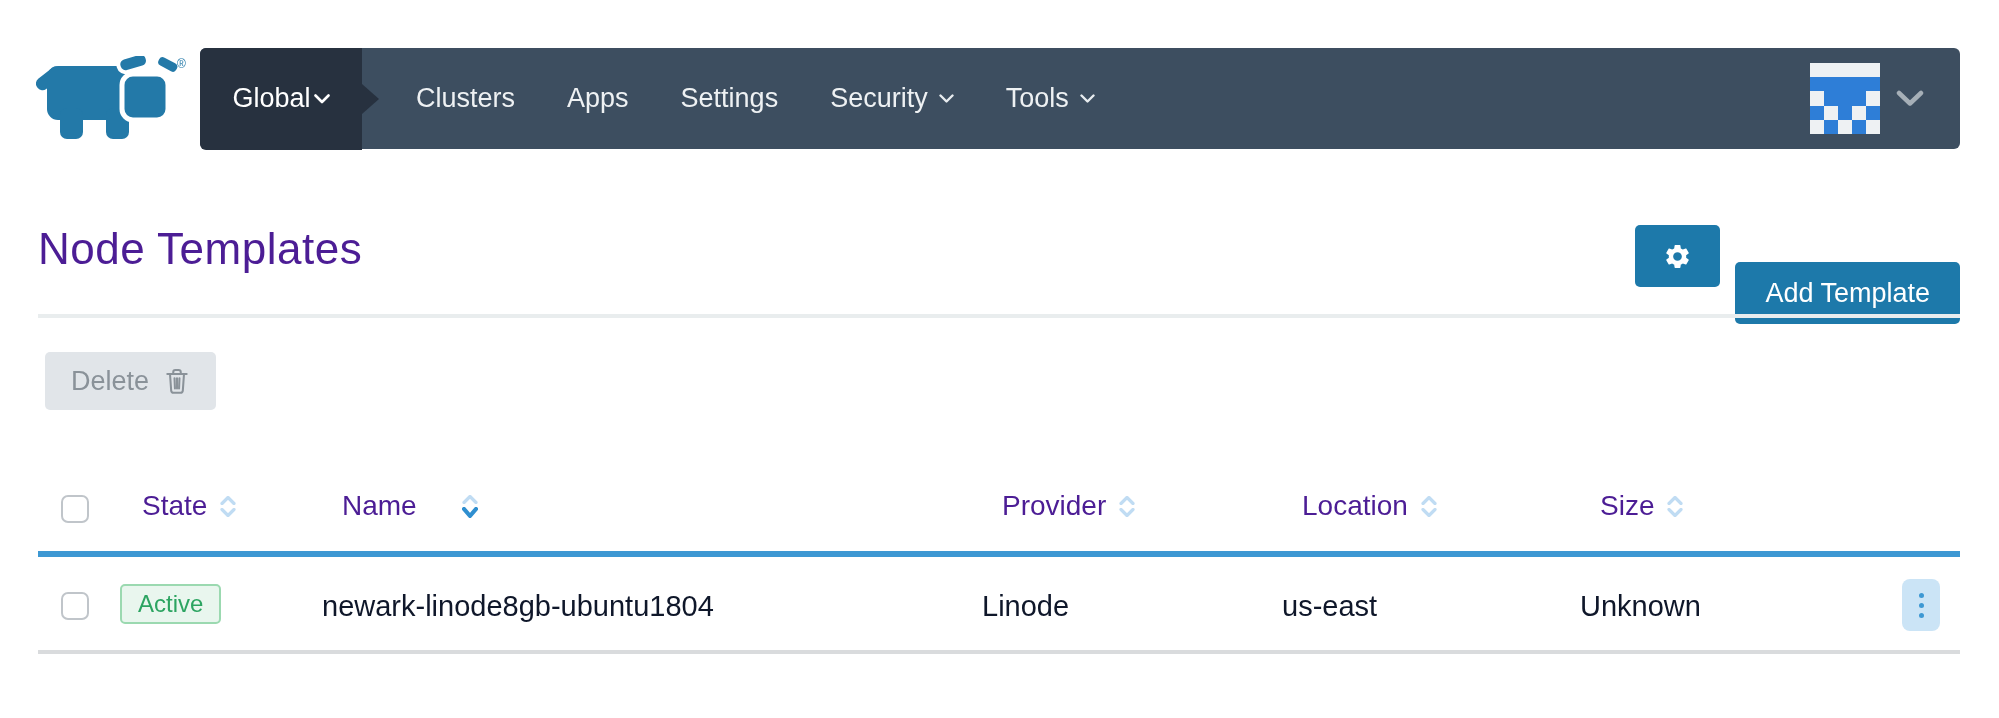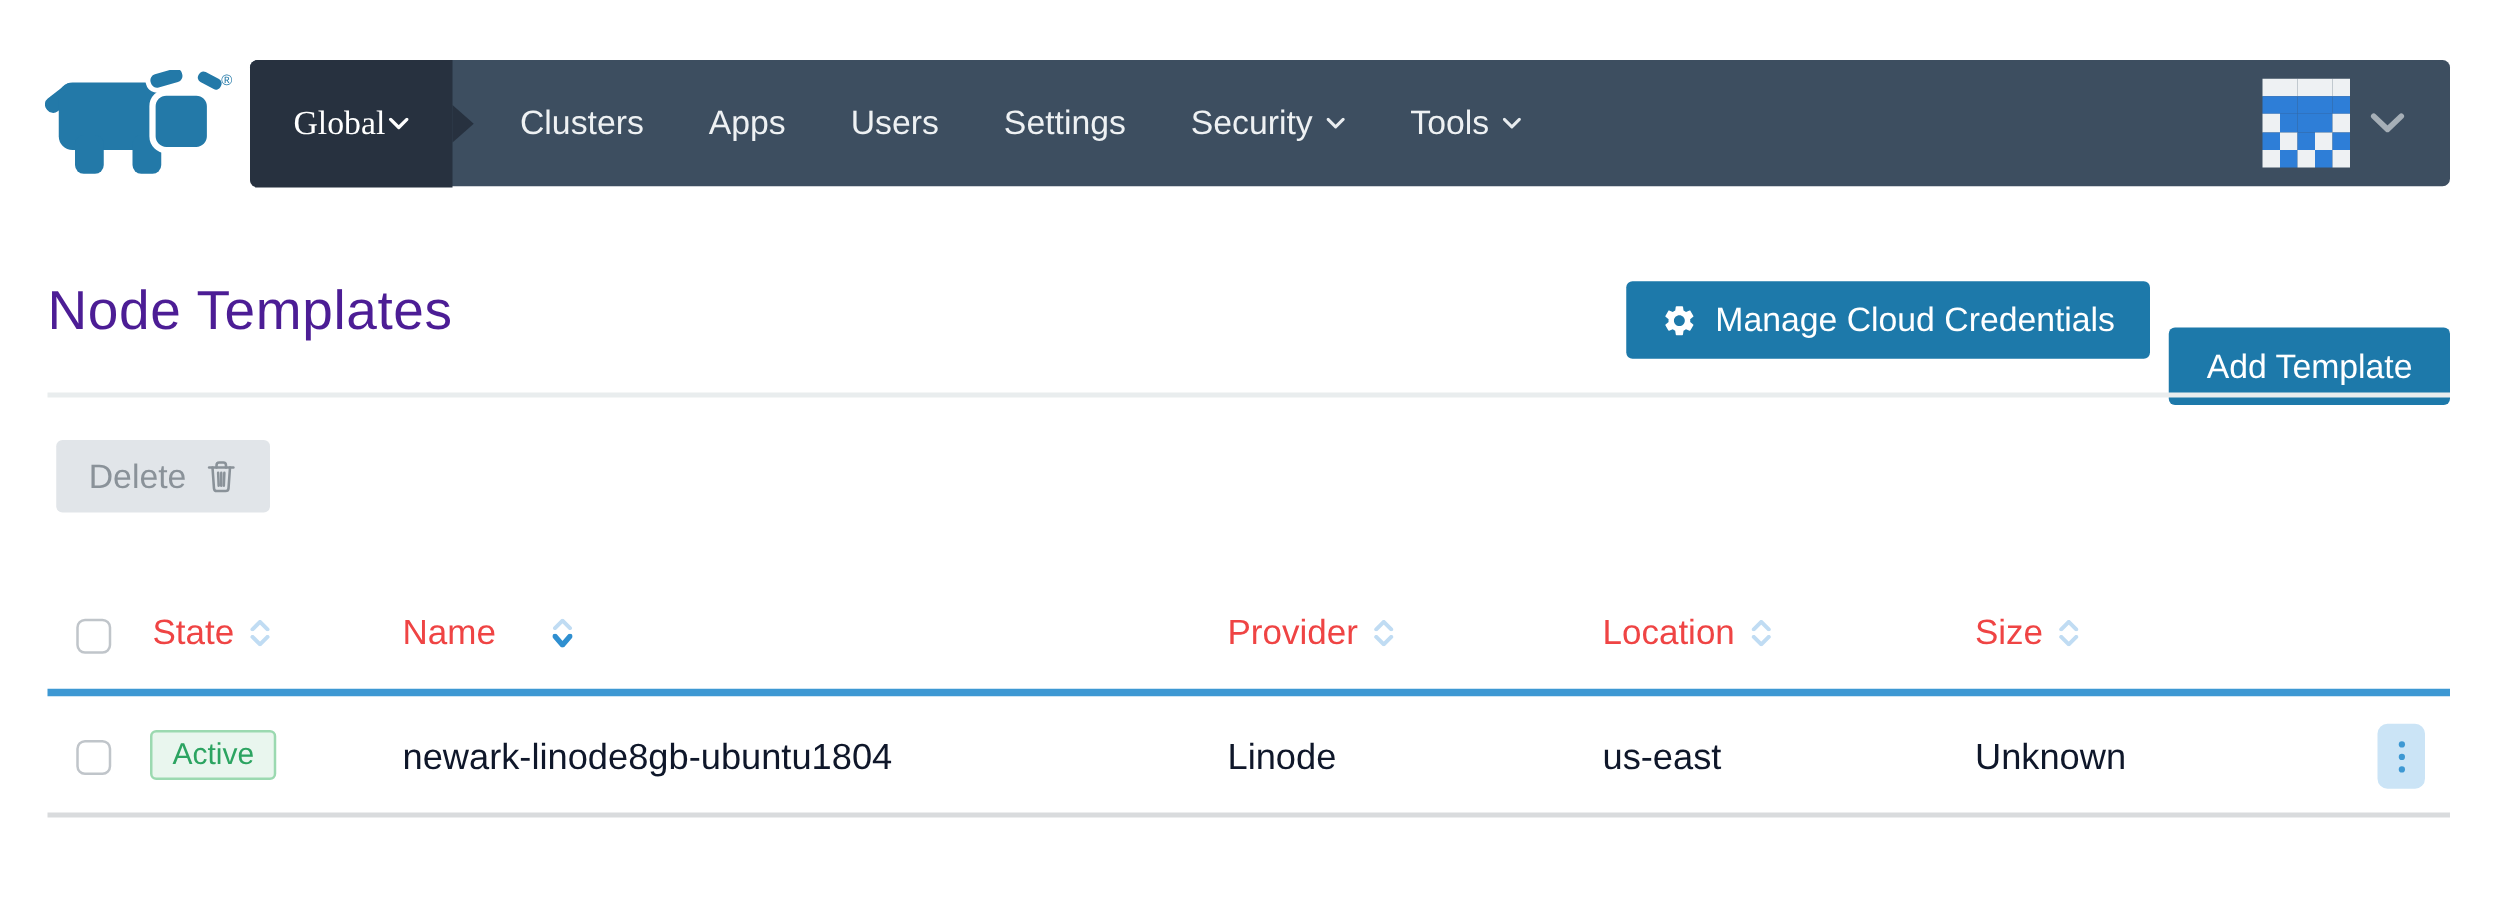--- a/index.html
+++ b/index.html
@@ -5,21 +5,21 @@
   * { margin:0; padding:0; box-sizing:border-box; }
   body { background:#fff; font-family:"Liberation Sans","DejaVu Sans",sans-serif; }
   .screen { position:relative; width:1999px; height:718px; background:#fff; overflow:hidden; }
 
   
   .logo-wrap { position:absolute; left:36px; top:56px; width:150px; height:84px; cursor:pointer; }
   .navbar { position:absolute; left:200px; top:48px; width:1760px; height:101px;
             background:#3d4e60; border-radius:6px; display:flex; align-items:center; }
   .nav-global { position:relative; width:162px; height:102px; background:#27313f;
                 border-radius:6px 0 0 6px; display:flex; align-items:center; justify-content:center;
-                gap:3px; color:#fff; font-size:27px; cursor:pointer;font-family:Liberation Serif, serif; }
+                gap:3px; color:#fff; font-size:27px; cursor:pointer; }
   .nav-global .arrow { position:absolute; right:-17px; top:50%; transform:translateY(-50%);
                 width:0; height:0; border-top:15px solid transparent; border-bottom:15px solid transparent;
                 border-left:17px solid #27313f; }
   .nav-items { display:flex; align-items:center; margin-left:28px; }
   .nav-item { display:flex; align-items:center; gap:11px; color:#eef1f3; font-size:27px;
               padding:0 26px; height:101px; cursor:pointer;justify-content:flex-end; }
   .nav-right { margin-left:auto; display:flex; align-items:center; gap:16px; margin-right:36px; cursor:pointer; }
   .avatar { width:70px; height:72px; display:grid; grid-template-columns:repeat(5,1fr);
             grid-template-rows:repeat(5,1fr); }
 
@@ -35,21 +35,21 @@
 
   
   .btn-delete { position:absolute; left:45px; top:352px; height:58px; padding:0 26px;
                 background:#e1e5e9; color:#8a9299; border:none; border-radius:5px;
                 font-size:27px; font-family:inherit; display:flex; align-items:center; gap:15px; }
 
   
   .checkbox { position:absolute; width:28px; height:28px; background:#fff;
               border:2px solid #c0c5ca; border-radius:7px; cursor:pointer; }
   .col-header { position:absolute; top:490px; display:flex; align-items:center; gap:13px;
-                font-size:28px; color:#ef4444; cursor:pointer; }
+                font-size:28px; color:#4c1d95; cursor:pointer;margin-left:20px; }
   .sort { display:flex; flex-direction:column; gap:3px; }
   .blue-rule { position:absolute; left:38px; top:551px; width:1922px; height:6px; background:#3d98d3; }
   .cell { position:absolute; top:590px; font-size:29px; color:#0f172a; }
   .badge-active { position:absolute; left:120px; top:584px; height:40px; padding:0 16px;
                   display:flex; align-items:center; background:#e9f6ee;
                   border:2px solid #9bd9b0; border-radius:5px; color:#2ca461; font-size:24px; }
   .row-menu { position:absolute; left:1902px; top:579px; width:38px; height:52px;
               background:#cbe4f6; border:none; border-radius:8px; display:flex; flex-direction:column;
               align-items:center; justify-content:center; gap:5px; cursor:pointer; }
   .row-menu i { width:5px; height:5px; border-radius:50%; background:#3d98d3; }
@@ -85,23 +85,20 @@
     </div>
 
     <div class="nav-items">
       <div class="nav-item">
         <span>Clusters</span>
       </div>
       <div class="nav-item">
         <span>Apps</span>
       </div>
       <div class="nav-item">
-        <span>Users</span>
-      </div>
-      <div class="nav-item">
         <span>Settings</span>
       </div>
       <div class="nav-item">
         <span>Security</span>
         <svg width="15" height="10" viewBox="0 0 15 10">
           <polyline points="1.5,1.5 7.5,7.5 13.5,1.5" fill="none" stroke="#e8ecef" stroke-width="2.4" stroke-linecap="round" stroke-linejoin="round"></polyline>
         </svg>
       </div>
       <div class="nav-item">
         <span>Tools</span>
@@ -144,21 +141,20 @@
       </svg>
     </div>
   </nav>
 
   <h1 class="page-title">Node Templates</h1>
 
   <button class="btn-primary btn-manage">
     <svg width="29" height="29" viewBox="0 0 24 24">
       <path fill="#ffffff" d="M19.14,12.94c0.04-0.3,0.06-0.61,0.06-0.94c0-0.32-0.02-0.64-0.07-0.94l2.03-1.58 c0.18-0.14,0.23-0.41,0.12-0.61l-1.92-3.32c-0.12-0.22-0.37-0.29-0.59-0.22l-2.39,0.96c-0.5-0.38-1.03-0.7-1.62-0.94L14.4,2.81 c-0.04-0.24-0.24-0.41-0.48-0.41h-3.84c-0.24,0-0.43,0.17-0.47,0.41L9.25,5.35C8.66,5.59,8.12,5.92,7.63,6.29L5.24,5.33 c-0.22-0.08-0.47,0-0.59,0.22L2.74,8.87C2.62,9.08,2.66,9.34,2.86,9.48l2.03,1.58C4.84,11.36,4.8,11.69,4.8,12s0.02,0.64,0.07,0.94 l-2.03,1.58c-0.18,0.14-0.23,0.41-0.12,0.61l1.92,3.32c0.12,0.22,0.37,0.29,0.59,0.22l2.39-0.96c0.5,0.38,1.03,0.7,1.62,0.94 l0.36,2.54c0.05,0.24,0.24,0.41,0.48,0.41h3.84c0.24,0,0.44-0.17,0.47-0.41l0.36-2.54c0.59-0.24,1.13-0.56,1.62-0.94l2.39,0.96 c0.22,0.08,0.47,0,0.59-0.22l1.92-3.32c0.12-0.22,0.07-0.47-0.12-0.61L19.14,12.94z M12,15.6c-1.98,0-3.6-1.62-3.6-3.6 s1.62-3.6,3.6-3.6s3.6,1.62,3.6,3.6S13.98,15.6,12,15.6z"></path>
     </svg>
-    <span>Manage Cloud Credentials</span>
   </button>
 
   <button class="btn-primary btn-add">
     <span>Add Template</span>
   </button>
 
   <div class="divider-1"></div>
 
   <button class="btn-delete">
     <span>Delete</span>

